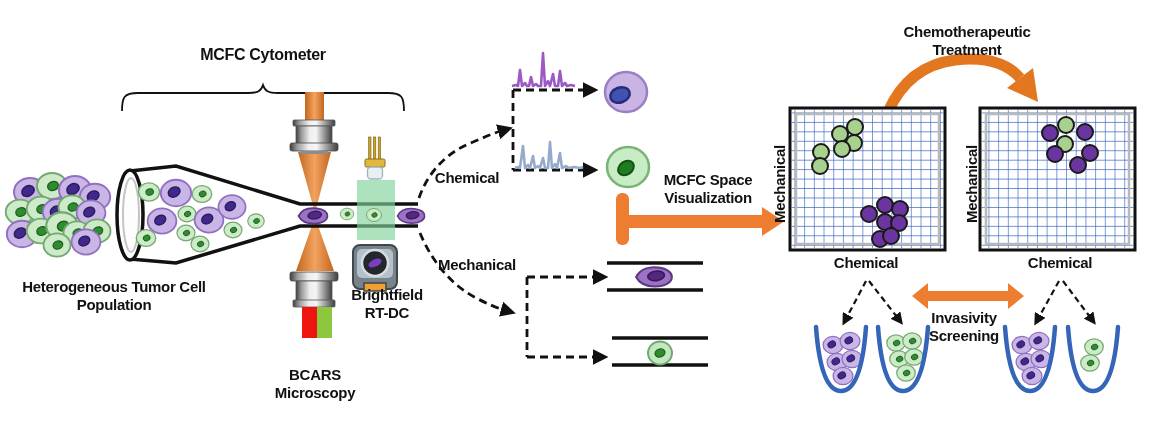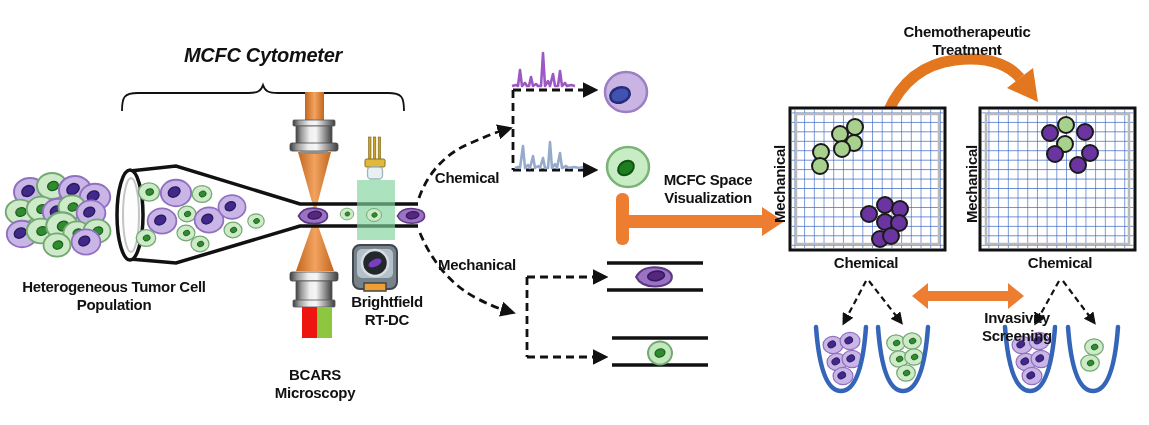--- a/index.html
+++ b/index.html
@@ -3,21 +3,21 @@
 <meta charset="utf-8">
 <style>
   html,body{margin:0;padding:0;background:#fff;}
   .canvas{position:relative;width:1149px;height:425px;background:#fff;overflow:hidden;
           font-family:"Liberation Sans",sans-serif;}
   svg{position:absolute;left:0;top:0;}
   .lbl{position:absolute;transform:translate(-50%,-50%);text-align:center;
        font-weight:700;font-size:15px;line-height:1.2;color:#111;
        letter-spacing:-0.3px;white-space:normal;}
   .lbl.rot{transform:translate(-50%,-50%) rotate(-90deg);white-space:nowrap;}
-  .lbl.big{font-size:20px;font-style:italic;}
+  .lbl.big{font-size:16px;}
 </style>
 </head>
 <body>
 
 <div class="canvas">
 
 <svg width="1149" height="425" viewBox="0 0 1149 425">
   <defs>
     <linearGradient id="beamG" x1="0" y1="0" x2="1" y2="0">
       <stop offset="0" stop-color="#c2661d"></stop>
@@ -264,24 +264,24 @@
         <use href="#gcell" transform="translate(1090,363) scale(0.62)"></use>
     <path d="M1068,327 C1071,368 1079,391 1093,391 C1107,391 1115,368 1118,327" fill="none" stroke="#3465b8" stroke-width="4.5" stroke-linecap="round"></path>
   </g>
 
   <polygon fill="#ed7d31" points="912,296 928,283 928,291 1008,291 1008,283 1024,296 1008,309 1008,301 928,301 928,309"></polygon>
 </svg>
 
 <div class="lbl big" style="left:263px;top:55px;width:200px">MCFC Cytometer</div>
 <div class="lbl" style="left:114px;top:296px;width:195px">Heterogeneous Tumor Cell Population</div>
 <div class="lbl" style="left:315px;top:384px;width:100px">BCARS Microscopy</div>
-<div class="lbl" style="left:387px;top:311px;width:85px">Brightfield RT-DC</div>
+<div class="lbl" style="left:387px;top:304px;width:85px">Brightfield RT-DC</div>
 <div class="lbl" style="left:467px;top:178px;width:90px">Chemical</div>
 <div class="lbl" style="left:477px;top:265px;width:110px">Mechanical</div>
 <div class="lbl" style="left:967px;top:41px;width:145px">Chemotherapeutic Treatment</div>
 <div class="lbl" style="left:708px;top:189px;width:110px">MCFC Space Visualization</div>
-<div class="lbl" style="left:1017px;top:327px;width:90px">Invasivity Screening</div>
+<div class="lbl" style="left:964px;top:327px;width:90px">Invasivity Screening</div>
 <div class="lbl rot" style="left:780px;top:184px">Mechanical</div>
 <div class="lbl" style="left:866px;top:263px;width:90px">Chemical</div>
 <div class="lbl rot" style="left:972px;top:184px">Mechanical</div>
 <div class="lbl" style="left:1060px;top:263px;width:90px">Chemical</div>
 
 </div>
 
 </body></html>

